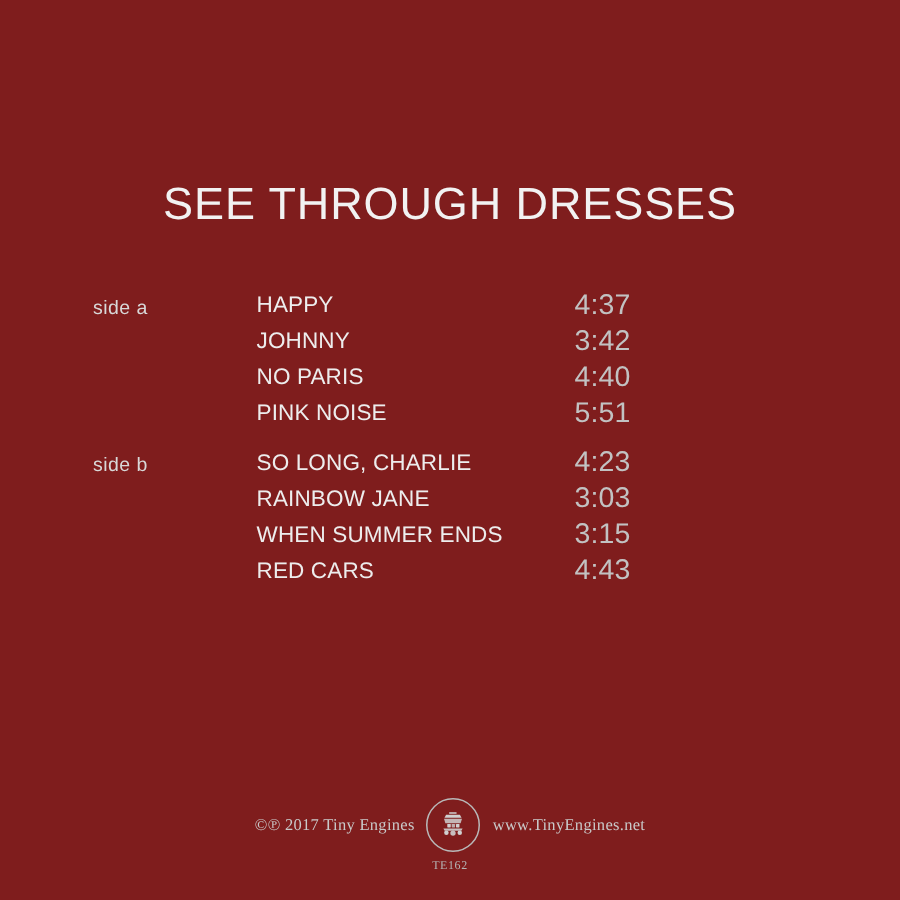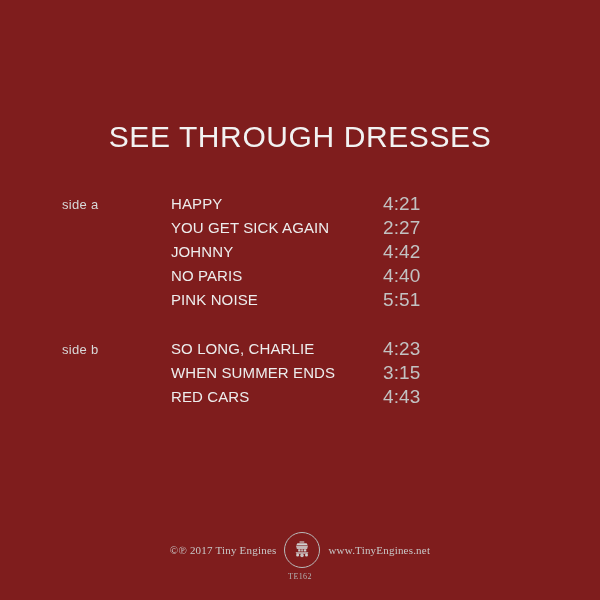--- a/index.html
+++ b/index.html
@@ -42,21 +42,21 @@
     top: 192px;
     width: 600px;
   }
 
   .side-block {
     position: relative;
     width: 600px;
   }
 
   .side-block + .side-block {
-    margin-top: 25px;
+    margin-top: 9px;
   }
 
   .side-label {
     position: absolute;
     left: 62px;
     top: 5px;
     width: 100px;
     text-align: left;
     color: #d8d8d8;
     font-family: "Liberation Sans", sans-serif;
@@ -162,47 +162,47 @@
 
   <div class="album-title">SEE THROUGH DRESSES</div>
 
   <div class="tracklist">
 
     <div class="side-block">
       <div class="side-label">side a</div>
       <ul class="side-tracks">
         <li class="track-row">
           <span class="track-title">HAPPY</span>
-          <span class="track-time">4:21</span>
-        </li>
-        <li class="track-row">
-          <span class="track-title">YOU GET SICK AGAIN</span>
-          <span class="track-time">2:27</span>
+          <span class="track-time">4:37</span>
         </li>
         <li class="track-row">
           <span class="track-title">JOHNNY</span>
-          <span class="track-time">4:42</span>
+          <span class="track-time">3:42</span>
         </li>
         <li class="track-row">
           <span class="track-title">NO PARIS</span>
           <span class="track-time">4:40</span>
         </li>
         <li class="track-row">
           <span class="track-title">PINK NOISE</span>
           <span class="track-time">5:51</span>
         </li>
       </ul>
     </div>
 
     <div class="side-block">
       <div class="side-label">side b</div>
       <ul class="side-tracks">
         <li class="track-row">
           <span class="track-title">SO LONG, CHARLIE</span>
           <span class="track-time">4:23</span>
+        </li>
+        <li class="track-row">
+          <span class="track-title">RAINBOW JANE</span>
+          <span class="track-time">3:03</span>
         </li>
         <li class="track-row">
           <span class="track-title">WHEN SUMMER ENDS</span>
           <span class="track-time">3:15</span>
         </li>
         <li class="track-row">
           <span class="track-title">RED CARS</span>
           <span class="track-time">4:43</span>
         </li>
       </ul>

